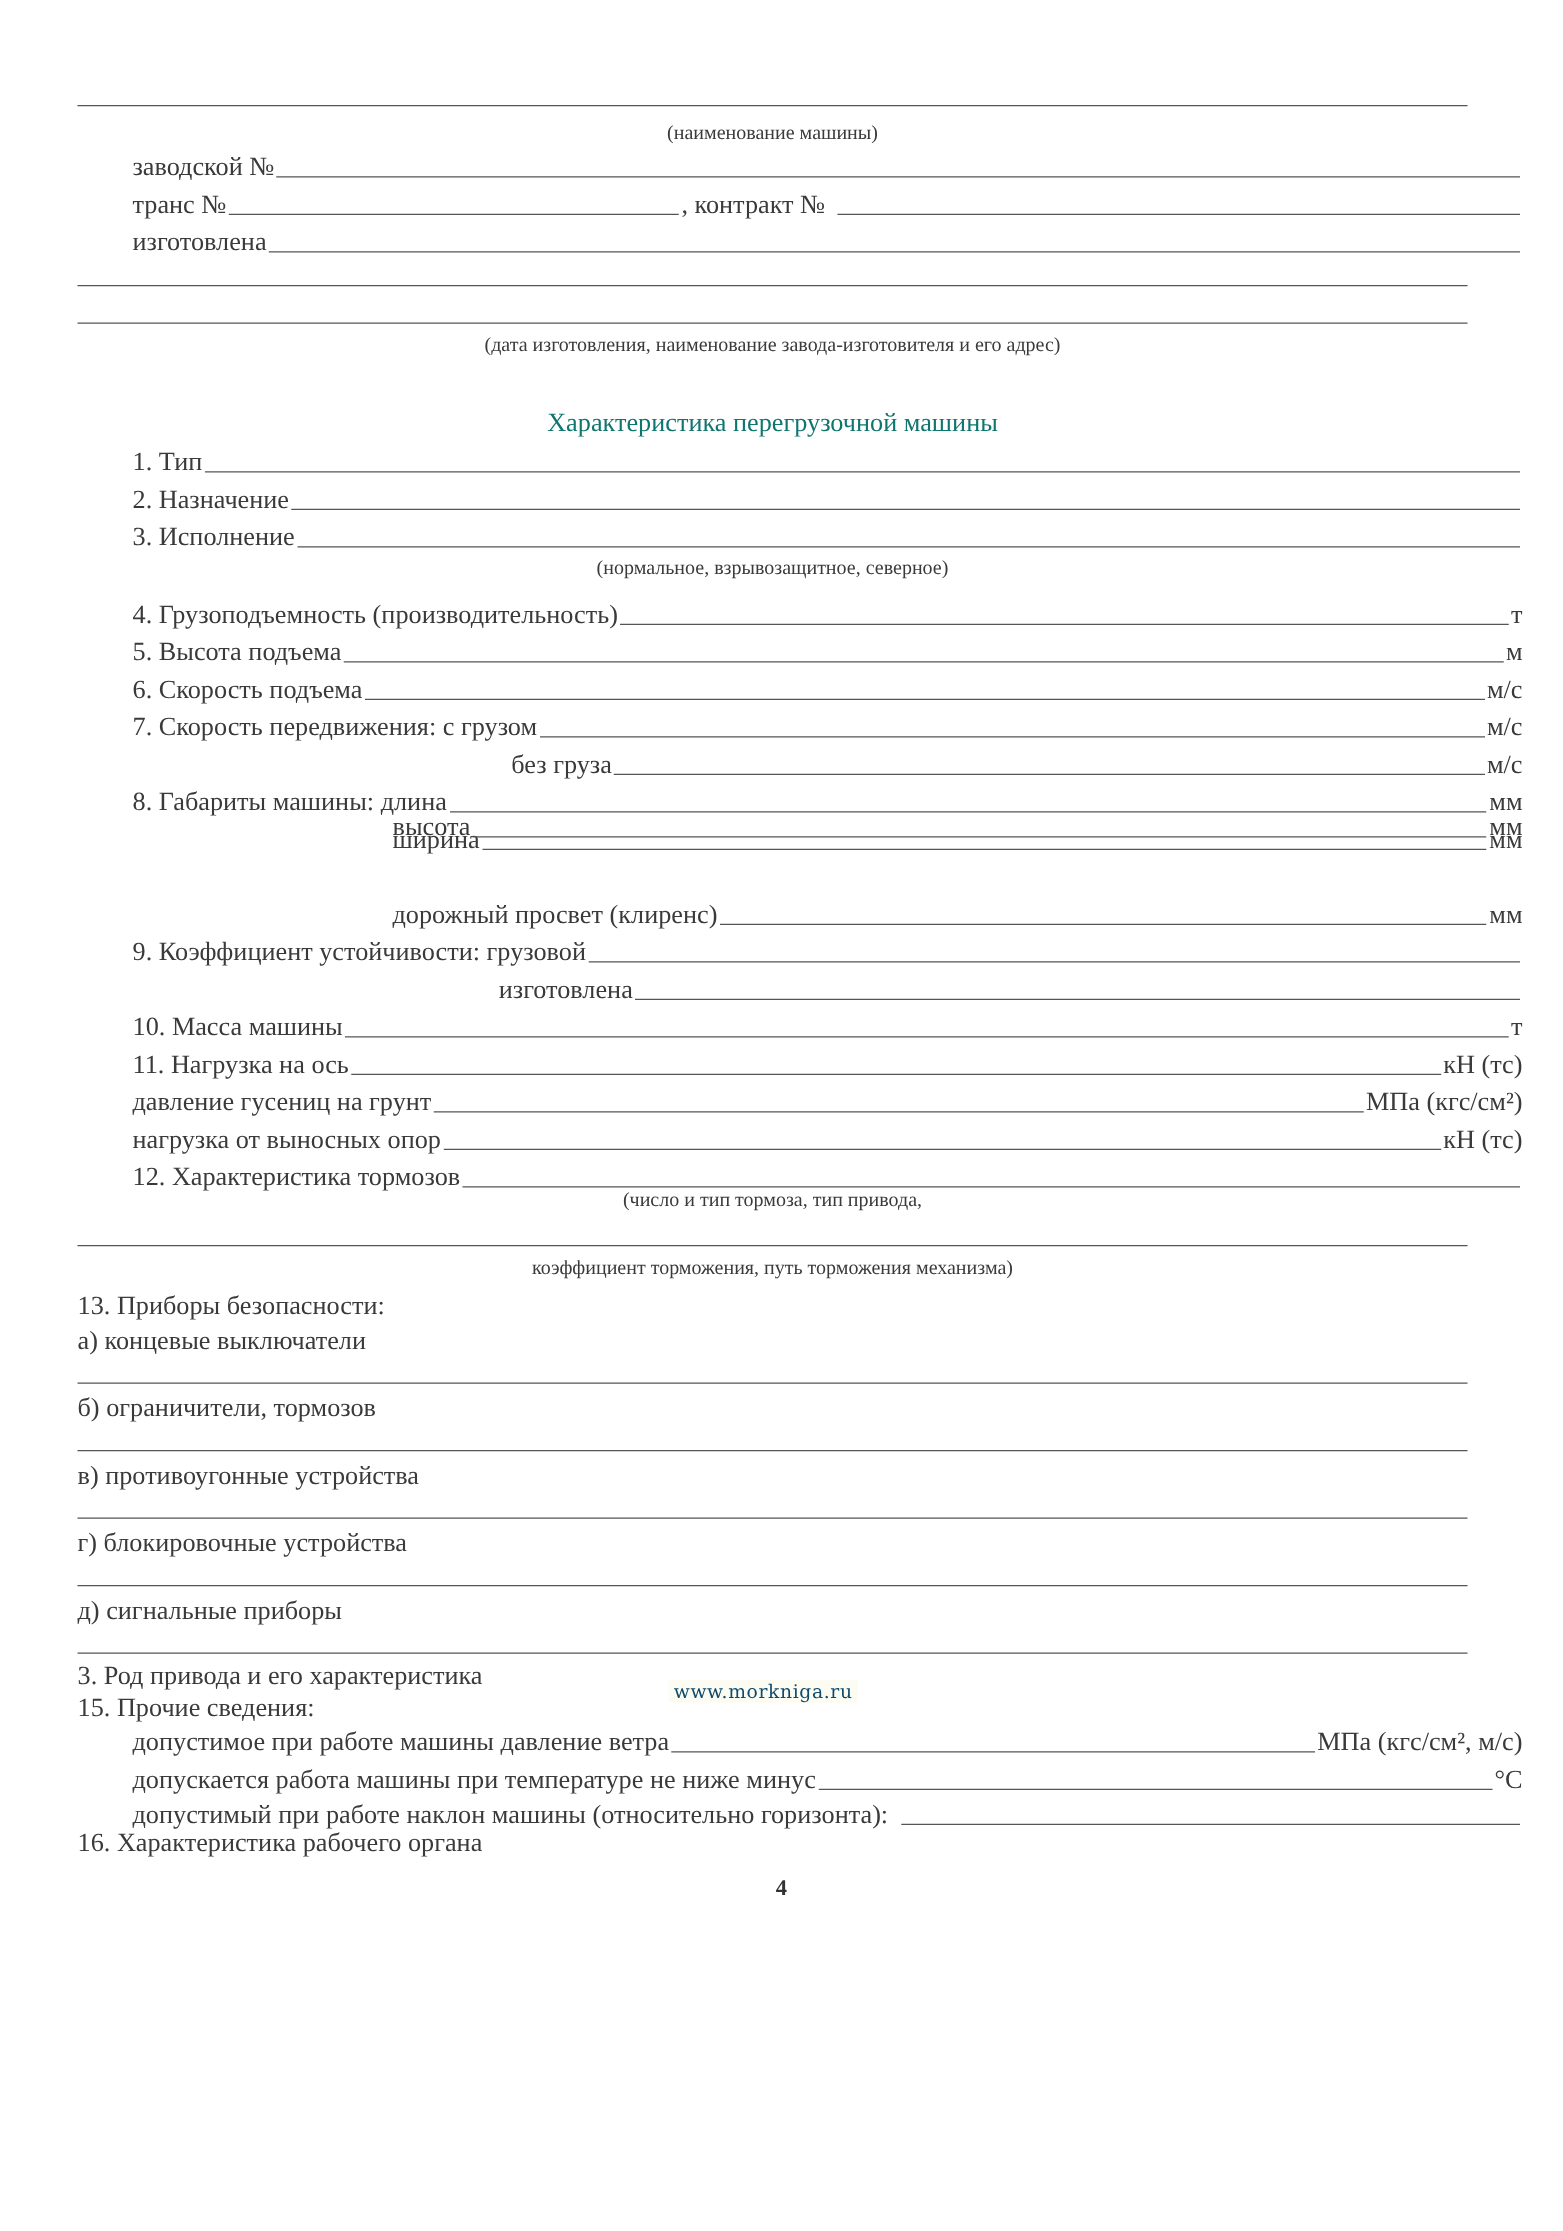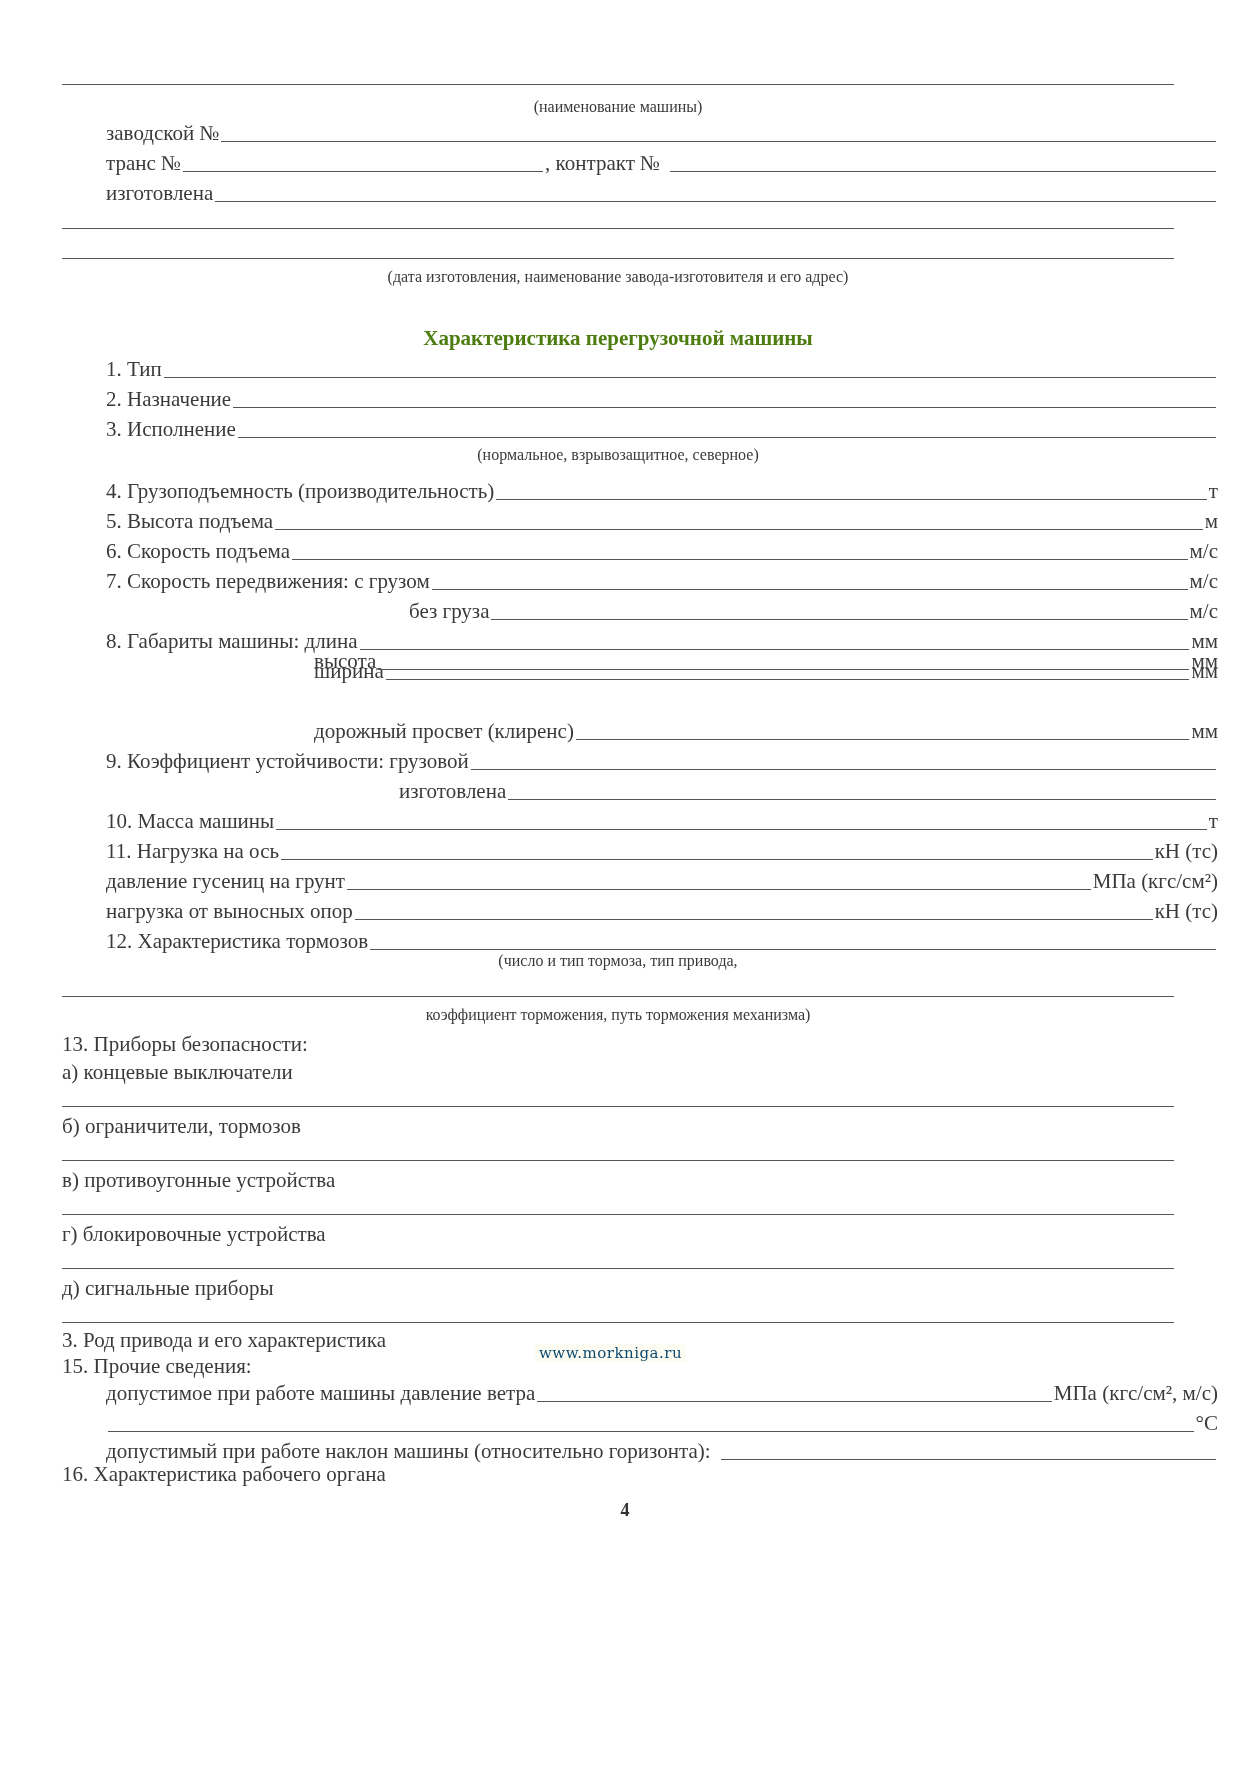--- a/index.html
+++ b/index.html
@@ -10,21 +10,21 @@
            align-items: flex-end; font-size: 21px; line-height: 22px; white-space: nowrap; margin-left: 44px; }
     .row.indent1 { left: 365px; width: 809px; justify-content: flex-end; }
     .row.indent2 { left: 270px; width: 904px; }
     .row.indent3 { left: 355px; width: 819px; }
     .lbl { flex: 0 0 auto; padding-bottom: 2px; }
     .fill { flex: 1 1 auto; border-bottom: 1.5px solid #555; margin: 0 2px 4px 2px; height: 1px; }
     .fill.short { flex: 0 0 360px; }
     .unit { flex: 0 0 auto; padding-bottom: 2px; }
     .fullline { position: absolute; left: 62px; width: 1112px; border-bottom: 1.5px solid #555; height: 0; }
     .caption { position: absolute; left: 62px; width: 1112px; text-align: center; font-size: 16px; color: #3a3a3a; }
-    .title { position: absolute; left: 62px; width: 1112px; text-align: center; font-size: 21px; font-weight: bold; color: #4d7c0f; }
+    .title { position: absolute; left: 62px; width: 1112px; text-align: center; font-size: 21px; font-weight: normal; color: #0f766e; }
     .plain { position: absolute; left: 62px; font-size: 21px; color: #3a3a3a; white-space: nowrap; }
     .watermark { position: absolute; left: 535px; top: 1520px; font-size: 15px; color: #0c4a6e;
                  font-family: "DejaVu Serif", serif; letter-spacing: 0.5px; background: #fdfcf2; padding: 0 4px; }
     .pagenum { position: absolute; left: 0; width: 1250px; top: 1697px; text-align: center; font-size: 18px; font-weight: bold; color: #333; }
   </style>
 </head>
 <body>
 
 <div class="page">
 
@@ -163,20 +163,21 @@
   <div class="plain" style="top:1328px">3. Род привода и его характеристика</div>
   <div class="watermark" style="top:1344px">www.morkniga.ru</div>
   <div class="plain" style="top:1354px">15. Прочие сведения:</div>
 
   <div class="row" style="top:1376px">
     <span class="lbl">допустимое при работе машины давление ветра</span>
     <span class="fill"></span>
     <span class="unit">МПа (кгс/см², м/с)</span>
   </div>
   <div class="row" style="top:1406px">
+    <span class="lbl">допускается работа машины при температуре не ниже минус</span>
     <span class="fill"></span>
     <span class="unit">°С</span>
   </div>
   <div class="row" style="top:1434px">
     <span class="lbl">допустимый при работе наклон машины (относительно горизонта):</span>
     <span class="fill" style="margin-left:10px"></span>
   </div>
   <div class="plain" style="top:1462px">16. Характеристика рабочего органа</div>
 
   <div class="pagenum" style="top:1500px">4</div>

